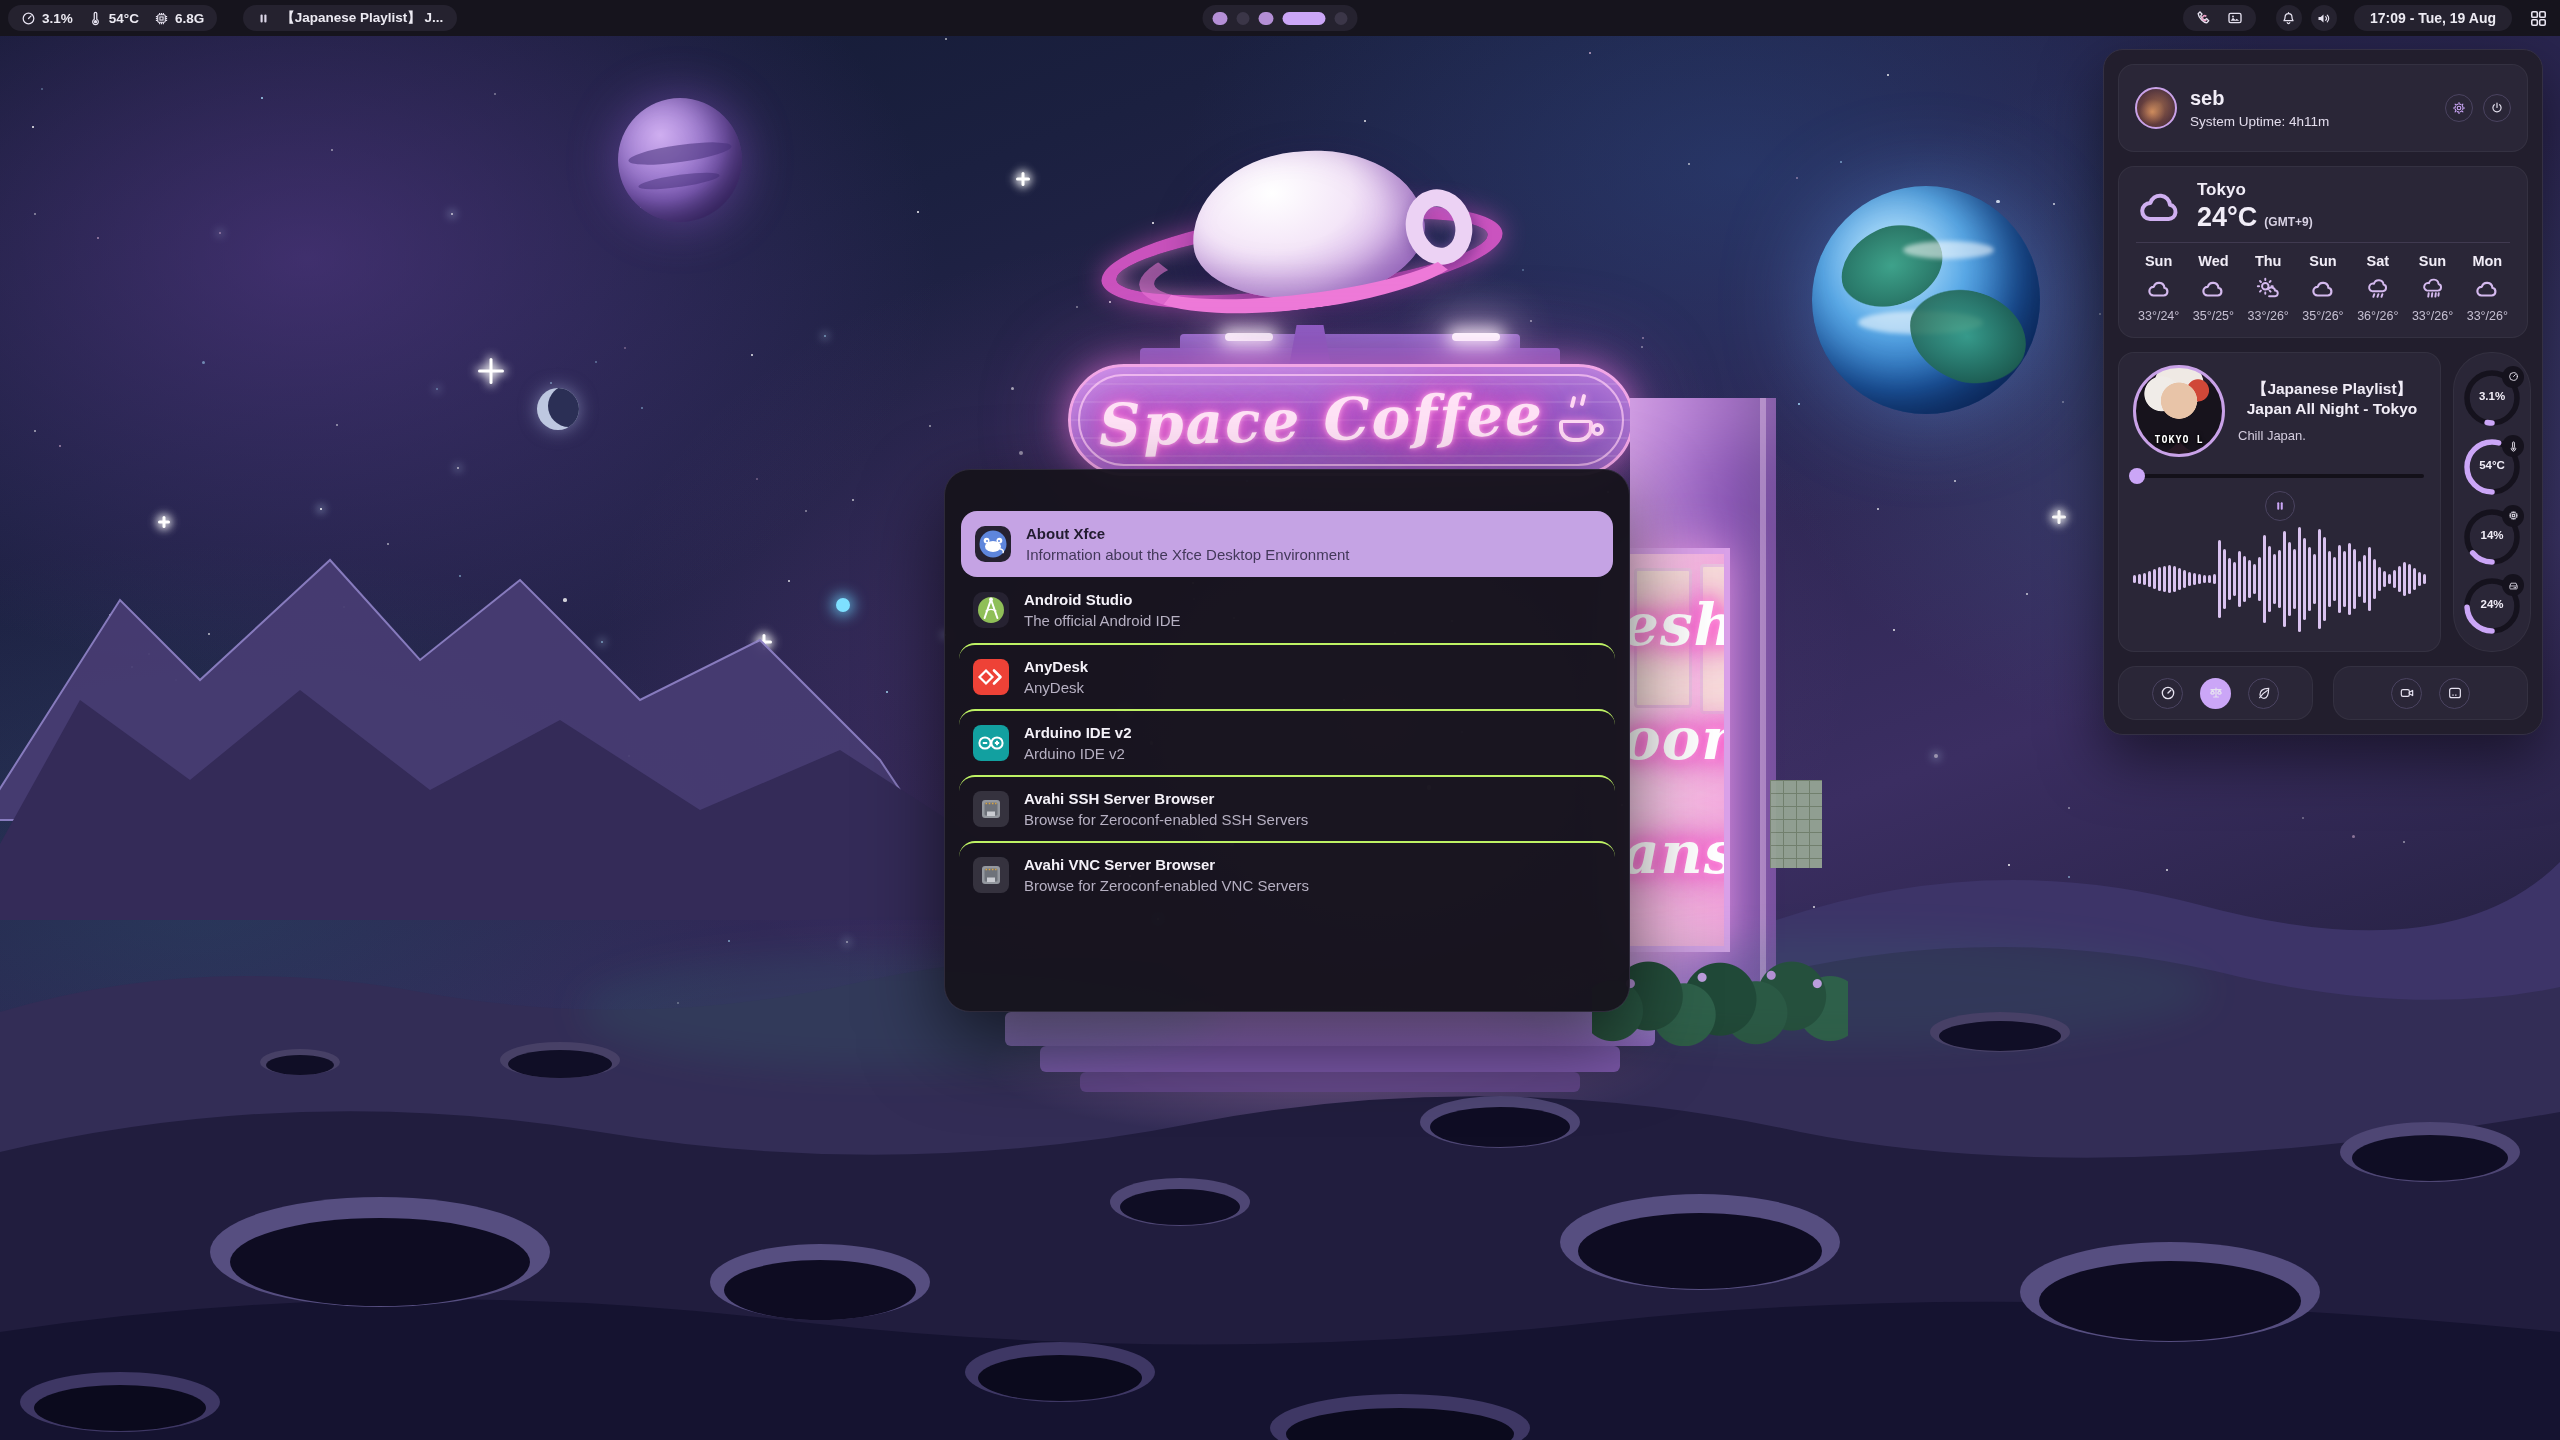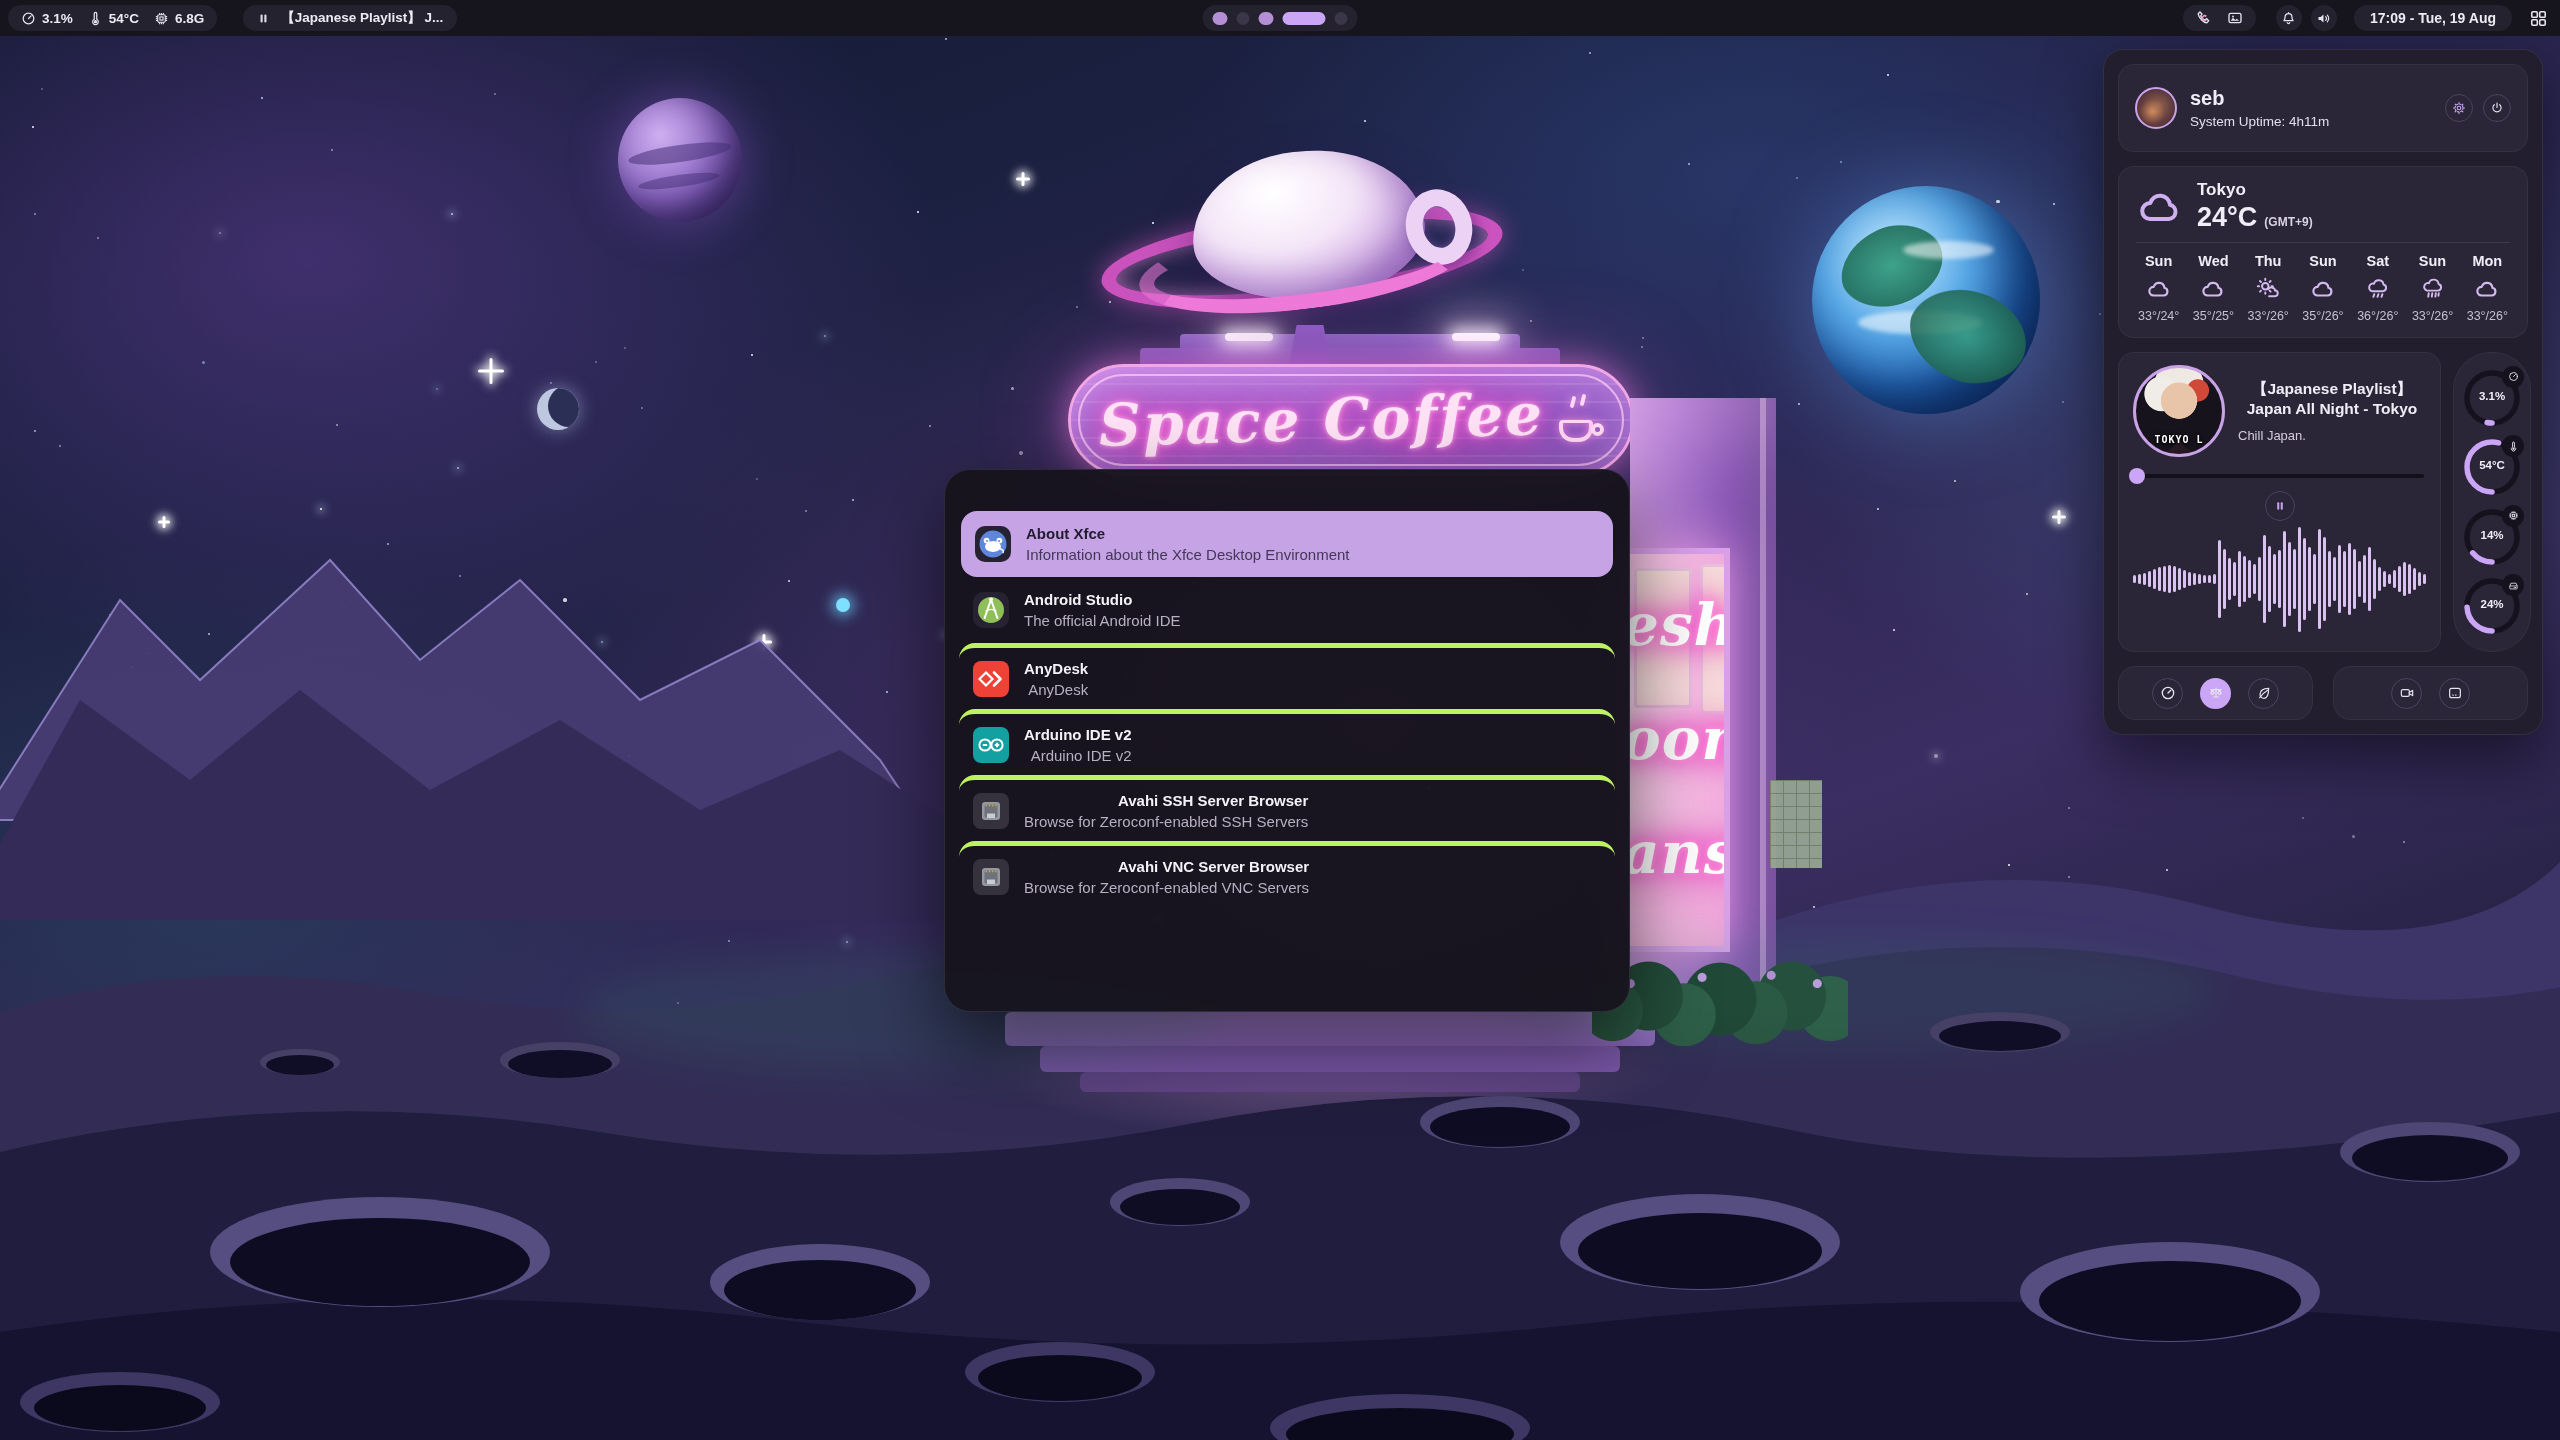--- a/index.html
+++ b/index.html
@@ -161,21 +161,21 @@
     background:rgba(23,20,29,.97); border:1px solid #2e2a3a; border-radius:26px; z-index:30;
     box-shadow:0 30px 80px rgba(0,0,0,.6); padding:13px 14px 0; }
   .searchbar { height:38px; border:1.5px solid rgba(223,206,240,.85); border-radius:20px;
     background:rgba(32,28,40,.6); display:flex; align-items:center; padding:0 15px; gap:10px; }
   .searchbar .ic { width:16px; height:16px; color:#b8b2c8; flex:none; }
   .searchbar input { flex:1; background:transparent; border:none; outline:none; color:#e8e2f0;
     font-family:"Liberation Sans", sans-serif; font-size:15px; }
   .searchbar input::placeholder { color:#b4adc2; }
   .applist { margin-top:28px; }
   .app-row { height:66px; display:flex; align-items:center; gap:15px; padding:0 14px; border-radius:16px; }
-  .app-row.divided { border-top:5px solid #bef264;text-align:right; }
+  .app-row.divided { border-top:2px solid #bef264; }
   .app-row .app-ic { width:36px; height:36px; flex:none; }
   .app-title { font-size:15px; font-weight:700; color:#f4f1f8; margin-bottom:4px; }
   .app-desc { font-size:15px; color:#b6b0c2; }
   .app-row.selected { background:#c5a3e4; margin:0 2px; }
   .app-row.selected .app-title { color:#231c31; }
   .app-row.selected .app-desc { color:#43385a; }
 
   
   .panel { position:absolute; left:2103px; top:49px; width:440px; height:686px;
     background:#221e2d; border:1px solid #343044; border-radius:20px; z-index:35;

